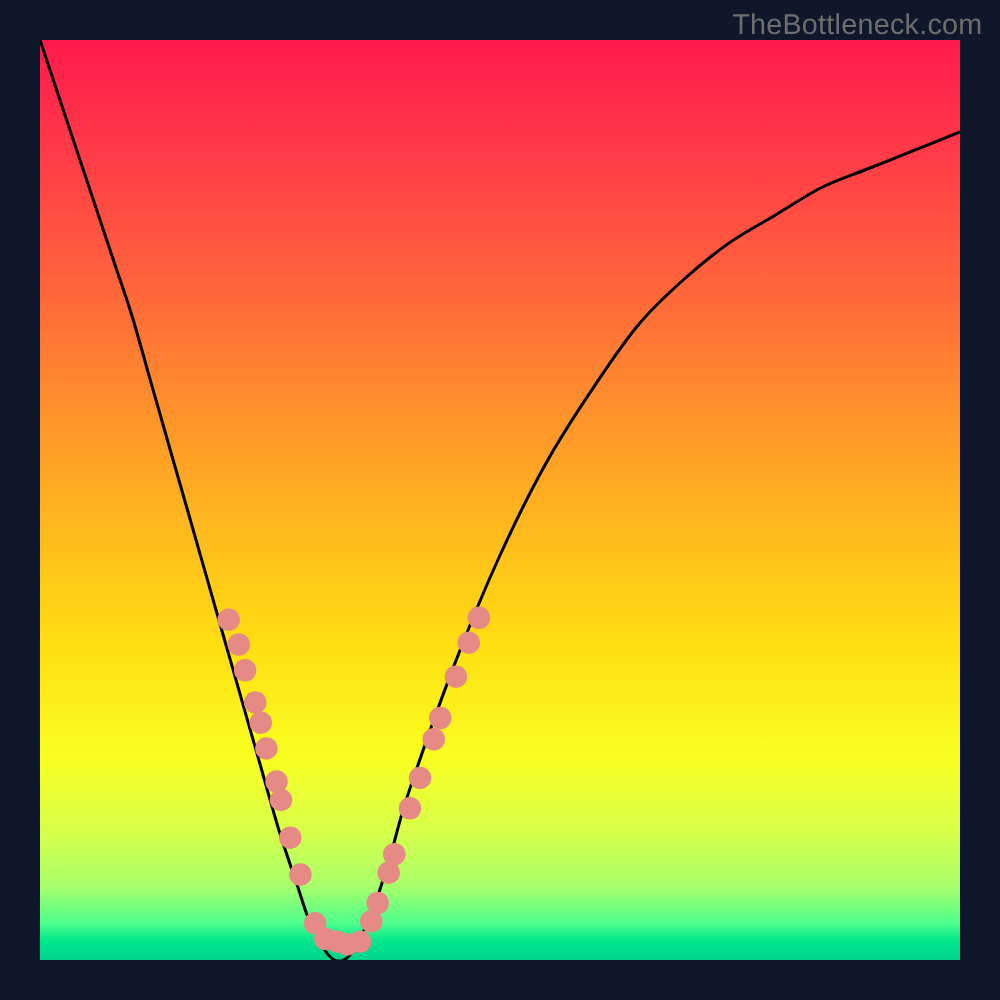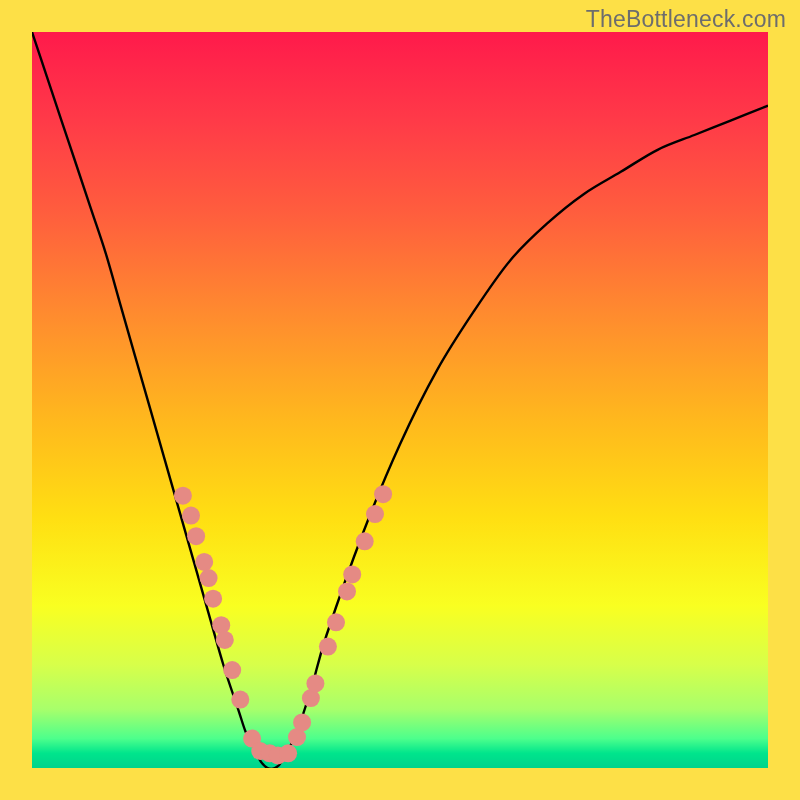--- a/index.html
+++ b/index.html
@@ -10,21 +10,21 @@
     background: #000;
     overflow: hidden;
     font-family: Arial, Helvetica, sans-serif;
   }
   .frame {
     position: absolute;
     left: 0;
     top: 0;
     width: 800px;
     height: 800px;
-    background: #fde047;
+    background: #0f172a;
     text-align: center;
   }
   .plot {
     position: absolute;
     left: 32px;
     top: 32px;
     width: 736px;
     height: 736px;
     background: linear-gradient(to bottom,
       #ff1a4b 0%,

